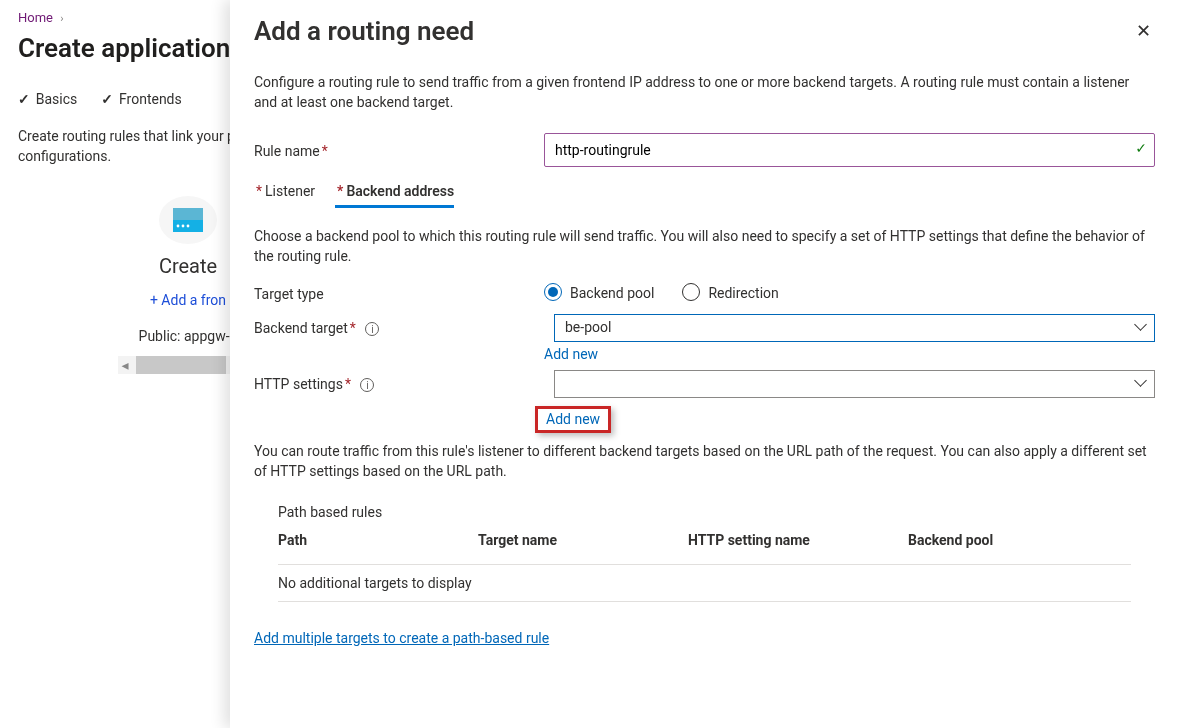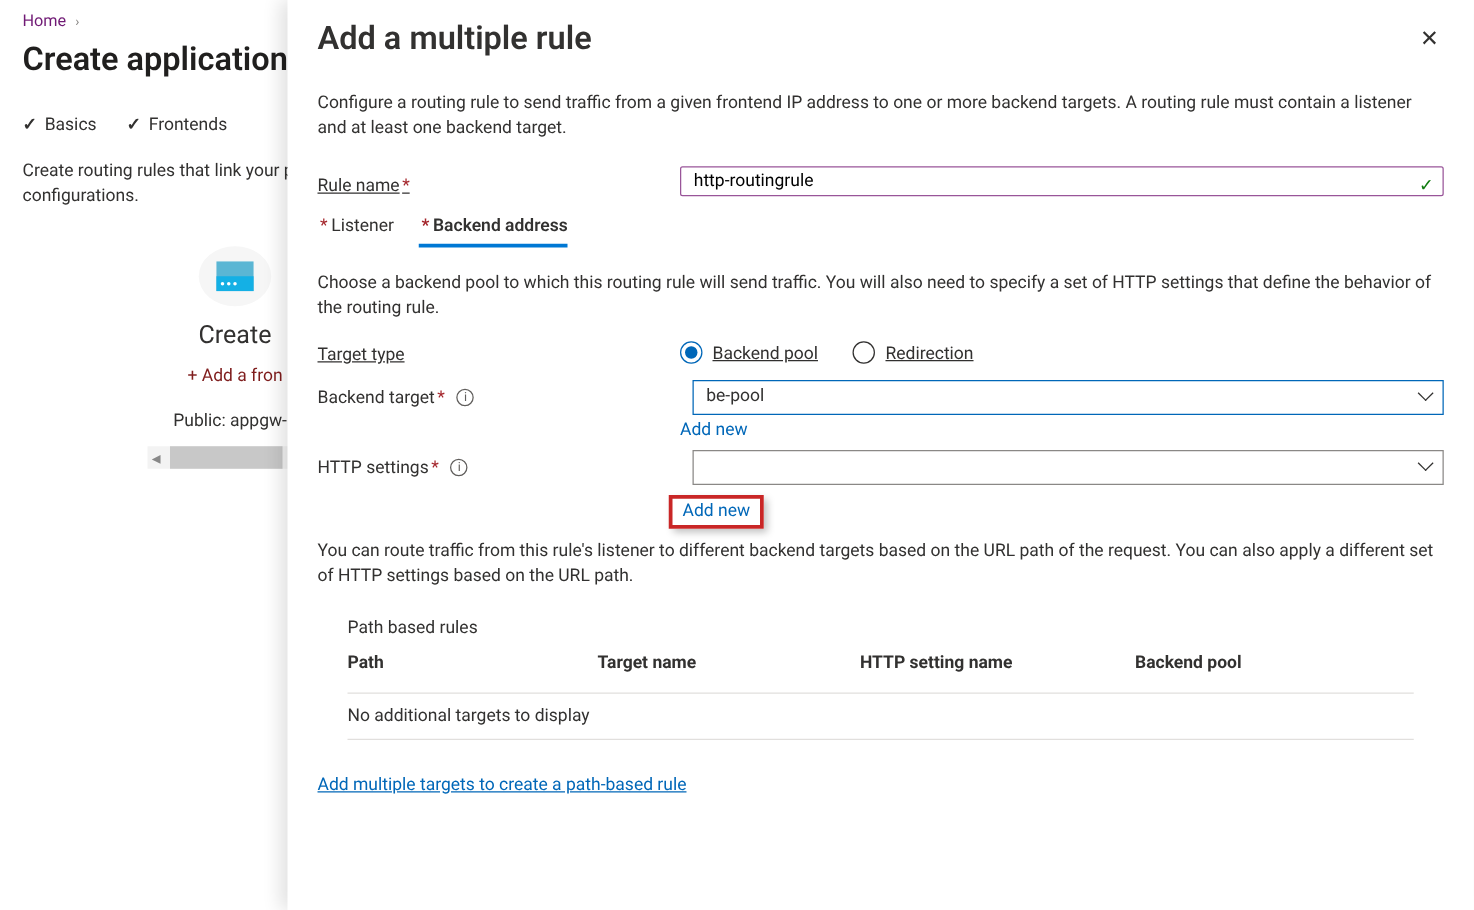--- a/index.html
+++ b/index.html
@@ -37,21 +37,21 @@
   .front-col { padding-left: 100px; text-align: center; width: 240px;}
   .icon-tile {
     width: 58px; height: 48px;
     background: #f6f6f6;
     border-radius: 50%;
     display: flex; align-items:center; justify-content:center;
     margin: 0 auto 10px;
   }
   .icon-tile svg { width: 30px; height: 24px; }
   .front-label { font-size: 20px; font-weight: 400; margin-bottom: 14px;}
-  .add-front { color: #7f1d1d; font-size: 14px; margin-bottom: 20px;}
+  .add-front { color: #1d4ed8; font-size: 14px; margin-bottom: 20px;}
   .pub-label { font-size: 14px; margin-bottom: 12px;}
   .scroll-indicator { height: 18px; background: #f3f3f3; display:flex; align-items:center;}
   .scroll-arrow { width: 14px; height: 14px; display:flex; align-items:center; justify-content:center; color: #888;}
   .scroll-thumb { width: 90px; height: 18px; background: #c8c8c8; margin-left: 4px;}
 
   
   .panel {
     position: absolute;
     top: 0; right: 0;
     width: 949px;
@@ -60,34 +60,34 @@
     box-shadow: -6px 0 14px rgba(0,0,0,0.12);
     padding: 0 0 20px 0;
     overflow-y: auto;
   }
   .panel-inner { padding: 16px 24px 0 24px; }
   .panel-header { display:flex; justify-content: space-between; align-items:flex-start; margin-bottom: 26px;}
   .panel-title { font-size: 26px; font-weight: 600; }
   .close-x { font-size: 18px; color: #323130; cursor: pointer; padding: 4px;}
   .panel-desc { font-size: 14px; color: #323130; line-height: 1.45; margin-bottom: 20px;}
 
-  .form-row { display:flex; align-items:flex-end; margin-bottom: 10px; text-decoration: underline;}
+  .form-row { display:flex; align-items:center; margin-bottom: 10px;}
   .form-label { width: 290px; font-size: 14px; color: #323130; padding-top: 2px;}
   .req { color:#a4262c; margin-left: 2px;}
   .info-icon {
     display:inline-flex; width:14px; height:14px; border:1px solid #605e5c; border-radius:50%;
     align-items:center; justify-content:center; font-size:10px; color:#605e5c; margin-left:6px;
     vertical-align:middle;
   }
   .form-control { flex: 1; position: relative;}
   .text-input {
     width: 100%;
     border: 1px solid #605e5c;
     border-radius: 2px;
-    height: 24px;
+    height: 34px;
     padding: 4px 30px 4px 10px;
     font-size: 14px;
     font-family: inherit;
   }
   .text-input.valid { border-color: #995599;}
   .input-check { position:absolute; right:8px; top:7px; color:#107c10; font-size:14px;}
 
   .tabs { margin-top: 8px; margin-bottom: 18px; display:flex; gap: 20px; border-bottom: none;}
   .tab { font-size: 14px; padding: 6px 0; cursor:pointer; border-bottom: 3px solid transparent;}
   .tab .req { margin-right: 3px;}
@@ -174,21 +174,21 @@
     <div class="scroll-indicator">
       <div class="scroll-arrow">◂</div>
       <div class="scroll-thumb"></div>
     </div>
   </div>
 </div>
 
 <div class="panel">
   <div class="panel-inner">
     <div class="panel-header">
-      <div class="panel-title">Add a multiple rule</div>
+      <div class="panel-title">Add a routing need</div>
       <div class="close-x">✕</div>
     </div>
 
     <div class="panel-desc">Configure a routing rule to send traffic from a given frontend IP address to one or more backend targets. A routing rule must contain a listener and at least one backend target.</div>
 
     <div class="form-row">
       <div class="form-label">
         <span>Rule name</span><span class="req">*</span>
       </div>
       <div class="form-control">

